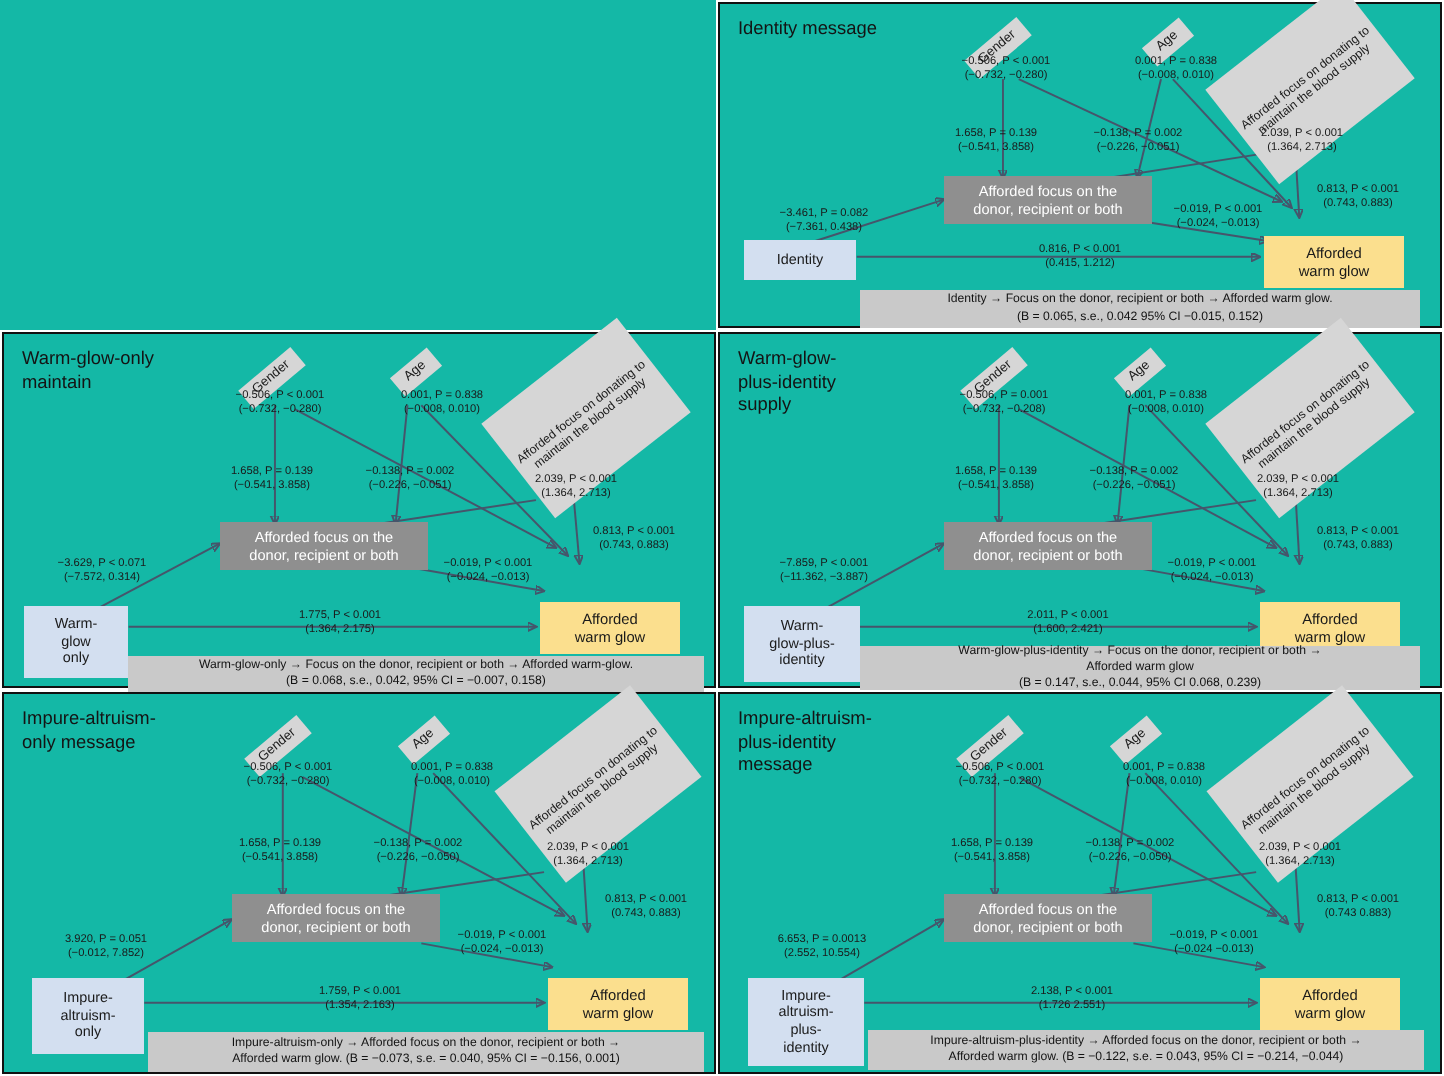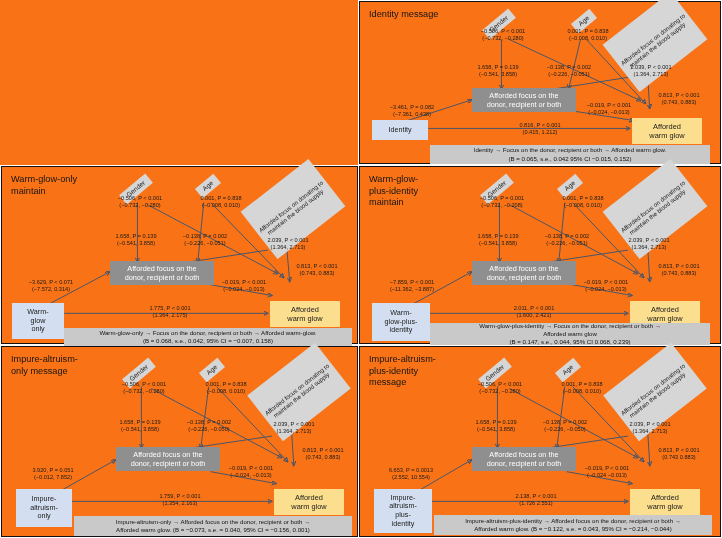--- a/index.html
+++ b/index.html
@@ -1,19 +1,19 @@
 <!DOCTYPE html>
 <html><head>
 <meta charset="utf-8">
 <style>
   html,body{margin:0;padding:0;background:#ffffff;}
   body{width:722px;height:538px;font-family:"Liberation Sans",sans-serif;color:#1a1a1a;overflow:hidden;}
   .figure{position:relative;width:722px;height:538px;}
 
-  .panel{position:absolute;box-sizing:border-box;background:#f97316;}
+  .panel{position:absolute;box-sizing:border-box;background:#14b8a6;}
   .panel.bordered{border:1px solid #111;}
 
   .panel-title{position:absolute;left:9px;top:7px;font-size:9.2px;line-height:11.5px;color:#141414;white-space:pre-line;}
 
   
   .node{position:absolute;box-sizing:border-box;display:flex;align-items:center;justify-content:center;text-align:center;}
   .node.blue{background:#d3dff0;color:#1a1a1a;font-size:7.2px;line-height:8.6px;}
   .node.yellow{background:#fbdf8e;color:#1a1a1a;font-size:7.4px;line-height:9px;}
   .node.gray{background:#8f8f8f;color:#fff;font-size:7.3px;line-height:9px;}
 
@@ -155,21 +155,21 @@
     <div class="node yellow" style="left:268px;top:134px;width:70px;height:26px;white-space:pre-line;">Afforded
 warm glow</div>
 
     <div class="caption" style="left:62px;top:161px;width:288px;height:18px;">Warm-glow-only → Focus on the donor, recipient or both → Afforded warm-glow.
 (B = 0.068, s.e., 0.042, 95% CI =  −0.007, 0.158)</div>
   </div>
 
   <div class="panel bordered" style="left:359px;top:166px;width:362px;height:178px;">
     <div class="panel-title">Warm-glow-
 plus-identity
-maintain</div>
+supply</div>
 
     <svg class="edges" viewBox="0 0 362 178">
       <defs>
           <marker id="ah3" markerWidth="5" markerHeight="5" refX="4.2" refY="2.2" orient="auto">
         <path d="M0,0 L4.6,2.2 L0,4.4 z" fill="#46556b" stroke="none"></path>
           </marker>
         </defs>
       <line x1="140" y1="36" x2="140" y2="96" marker-end="url(#ah3)"></line>
       <line x1="150" y1="38" x2="280" y2="108" marker-end="url(#ah3)"></line>
       <line x1="206" y1="36" x2="200" y2="96" marker-end="url(#ah3)"></line>

